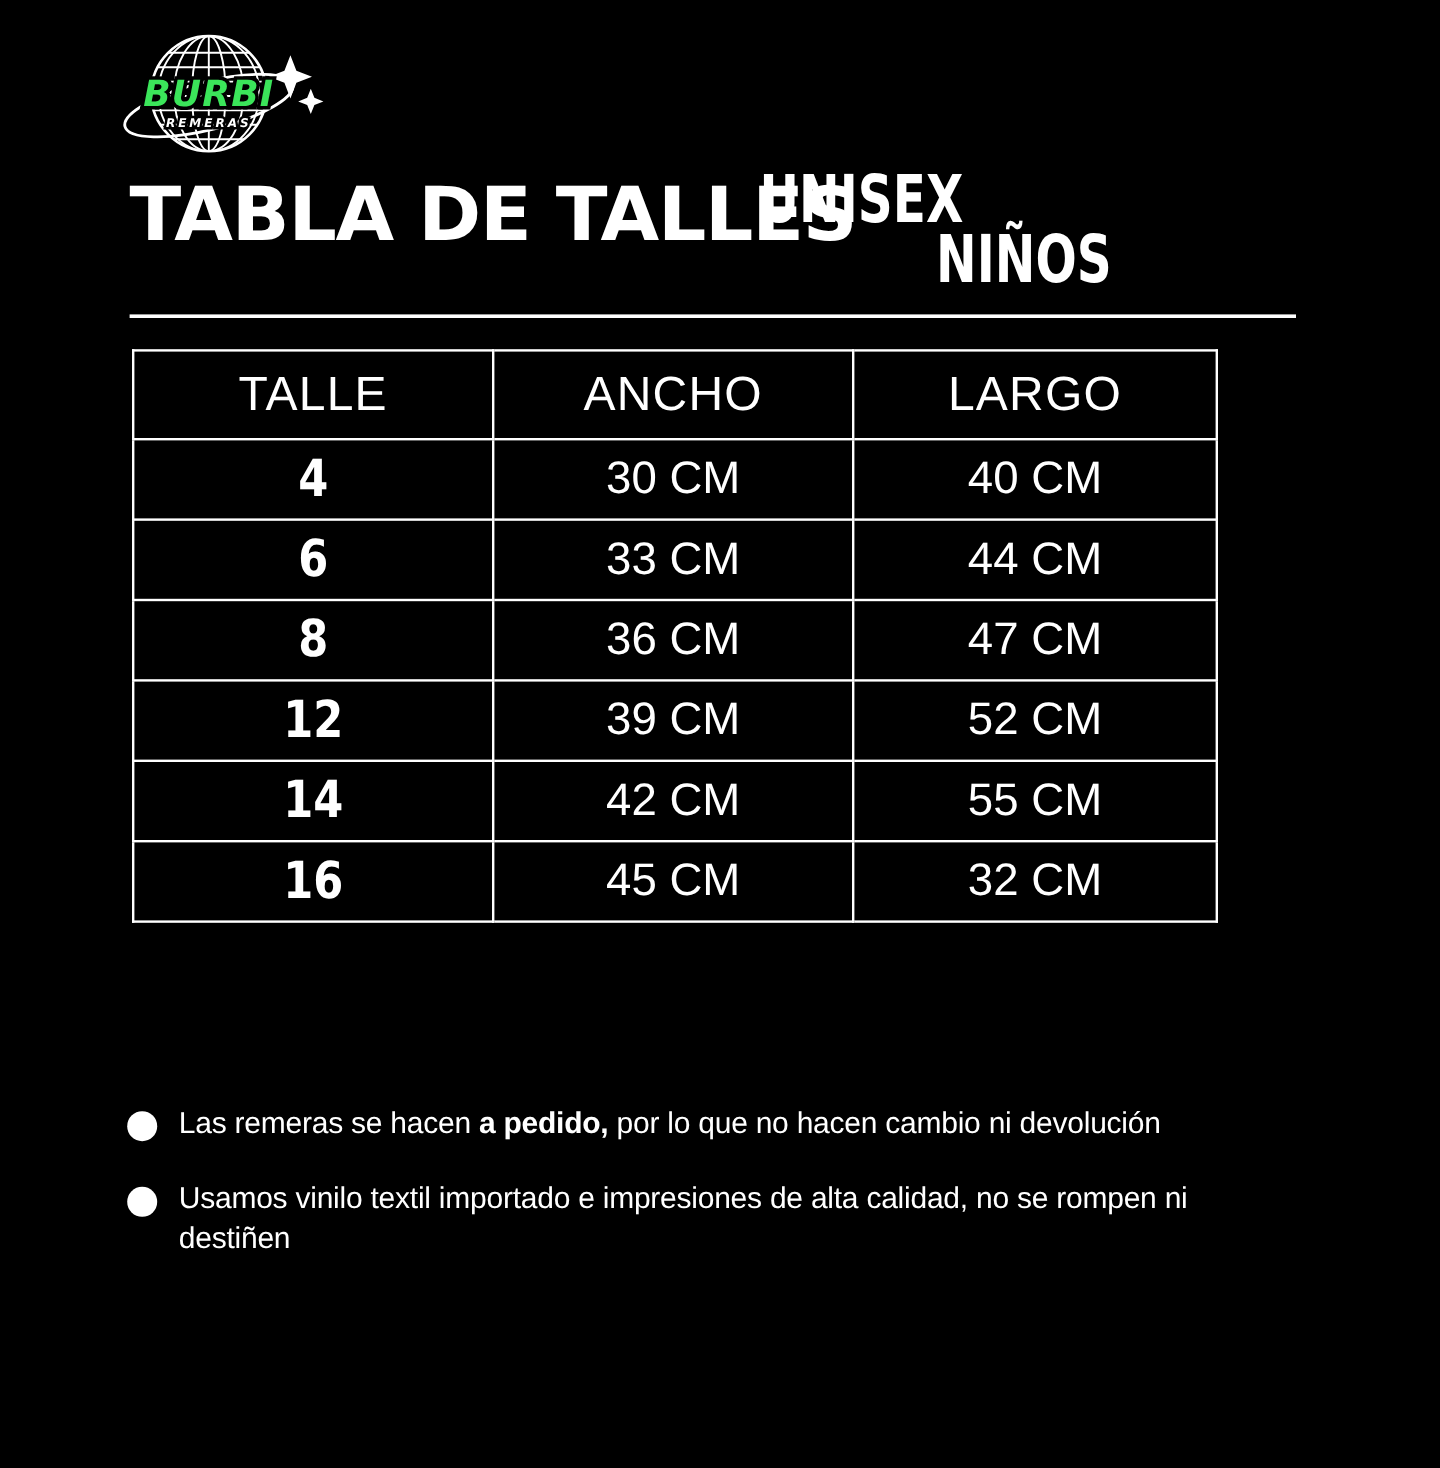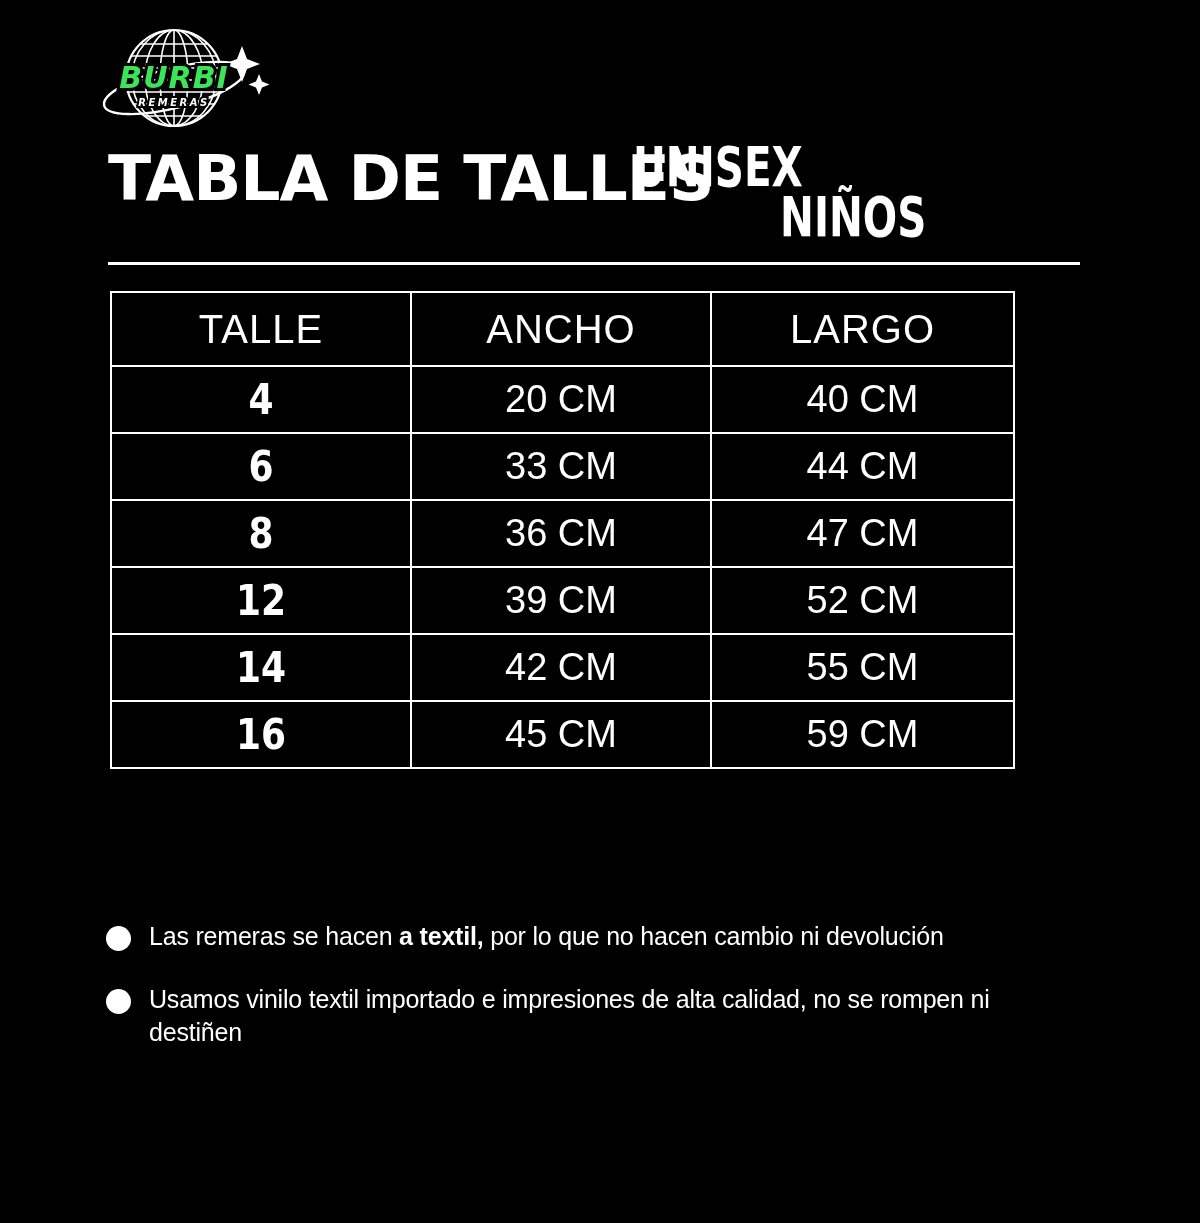--- a/index.html
+++ b/index.html
@@ -214,21 +214,21 @@
   <thead>
     <tr>
       <th>TALLE</th>
       <th>ANCHO</th>
       <th>LARGO</th>
     </tr>
   </thead>
   <tbody>
     <tr>
       <td class="talle-cell">4</td>
-      <td>20 CM</td>
+      <td>30 CM</td>
       <td>40 CM</td>
     </tr>
     <tr>
       <td class="talle-cell">6</td>
       <td>33 CM</td>
       <td>44 CM</td>
     </tr>
     <tr>
       <td class="talle-cell">8</td>
       <td>36 CM</td>
@@ -240,30 +240,30 @@
       <td>52 CM</td>
     </tr>
     <tr>
       <td class="talle-cell">14</td>
       <td>42 CM</td>
       <td>55 CM</td>
     </tr>
     <tr>
       <td class="talle-cell">16</td>
       <td>45 CM</td>
-      <td>59 CM</td>
+      <td>32 CM</td>
     </tr>
   </tbody>
 </table>
 
 <div class="notes">
   <div class="note">
     <span class="note-bullet"></span>
     <span class="note-text">
-      <span> Las remeras se hacen </span><b>a textil,</b><span> por lo que no hacen cambio ni devolución</span>
+      <span> Las remeras se hacen </span><b>a pedido,</b><span> por lo que no hacen cambio ni devolución</span>
     </span>
   </div>
   <div class="note">
     <span class="note-bullet"></span>
     <span class="note-text">
       <span>Usamos vinilo textil importado e impresiones de alta calidad, no se rompen ni destiñen</span>
     </span>
   </div>
 </div>
 

